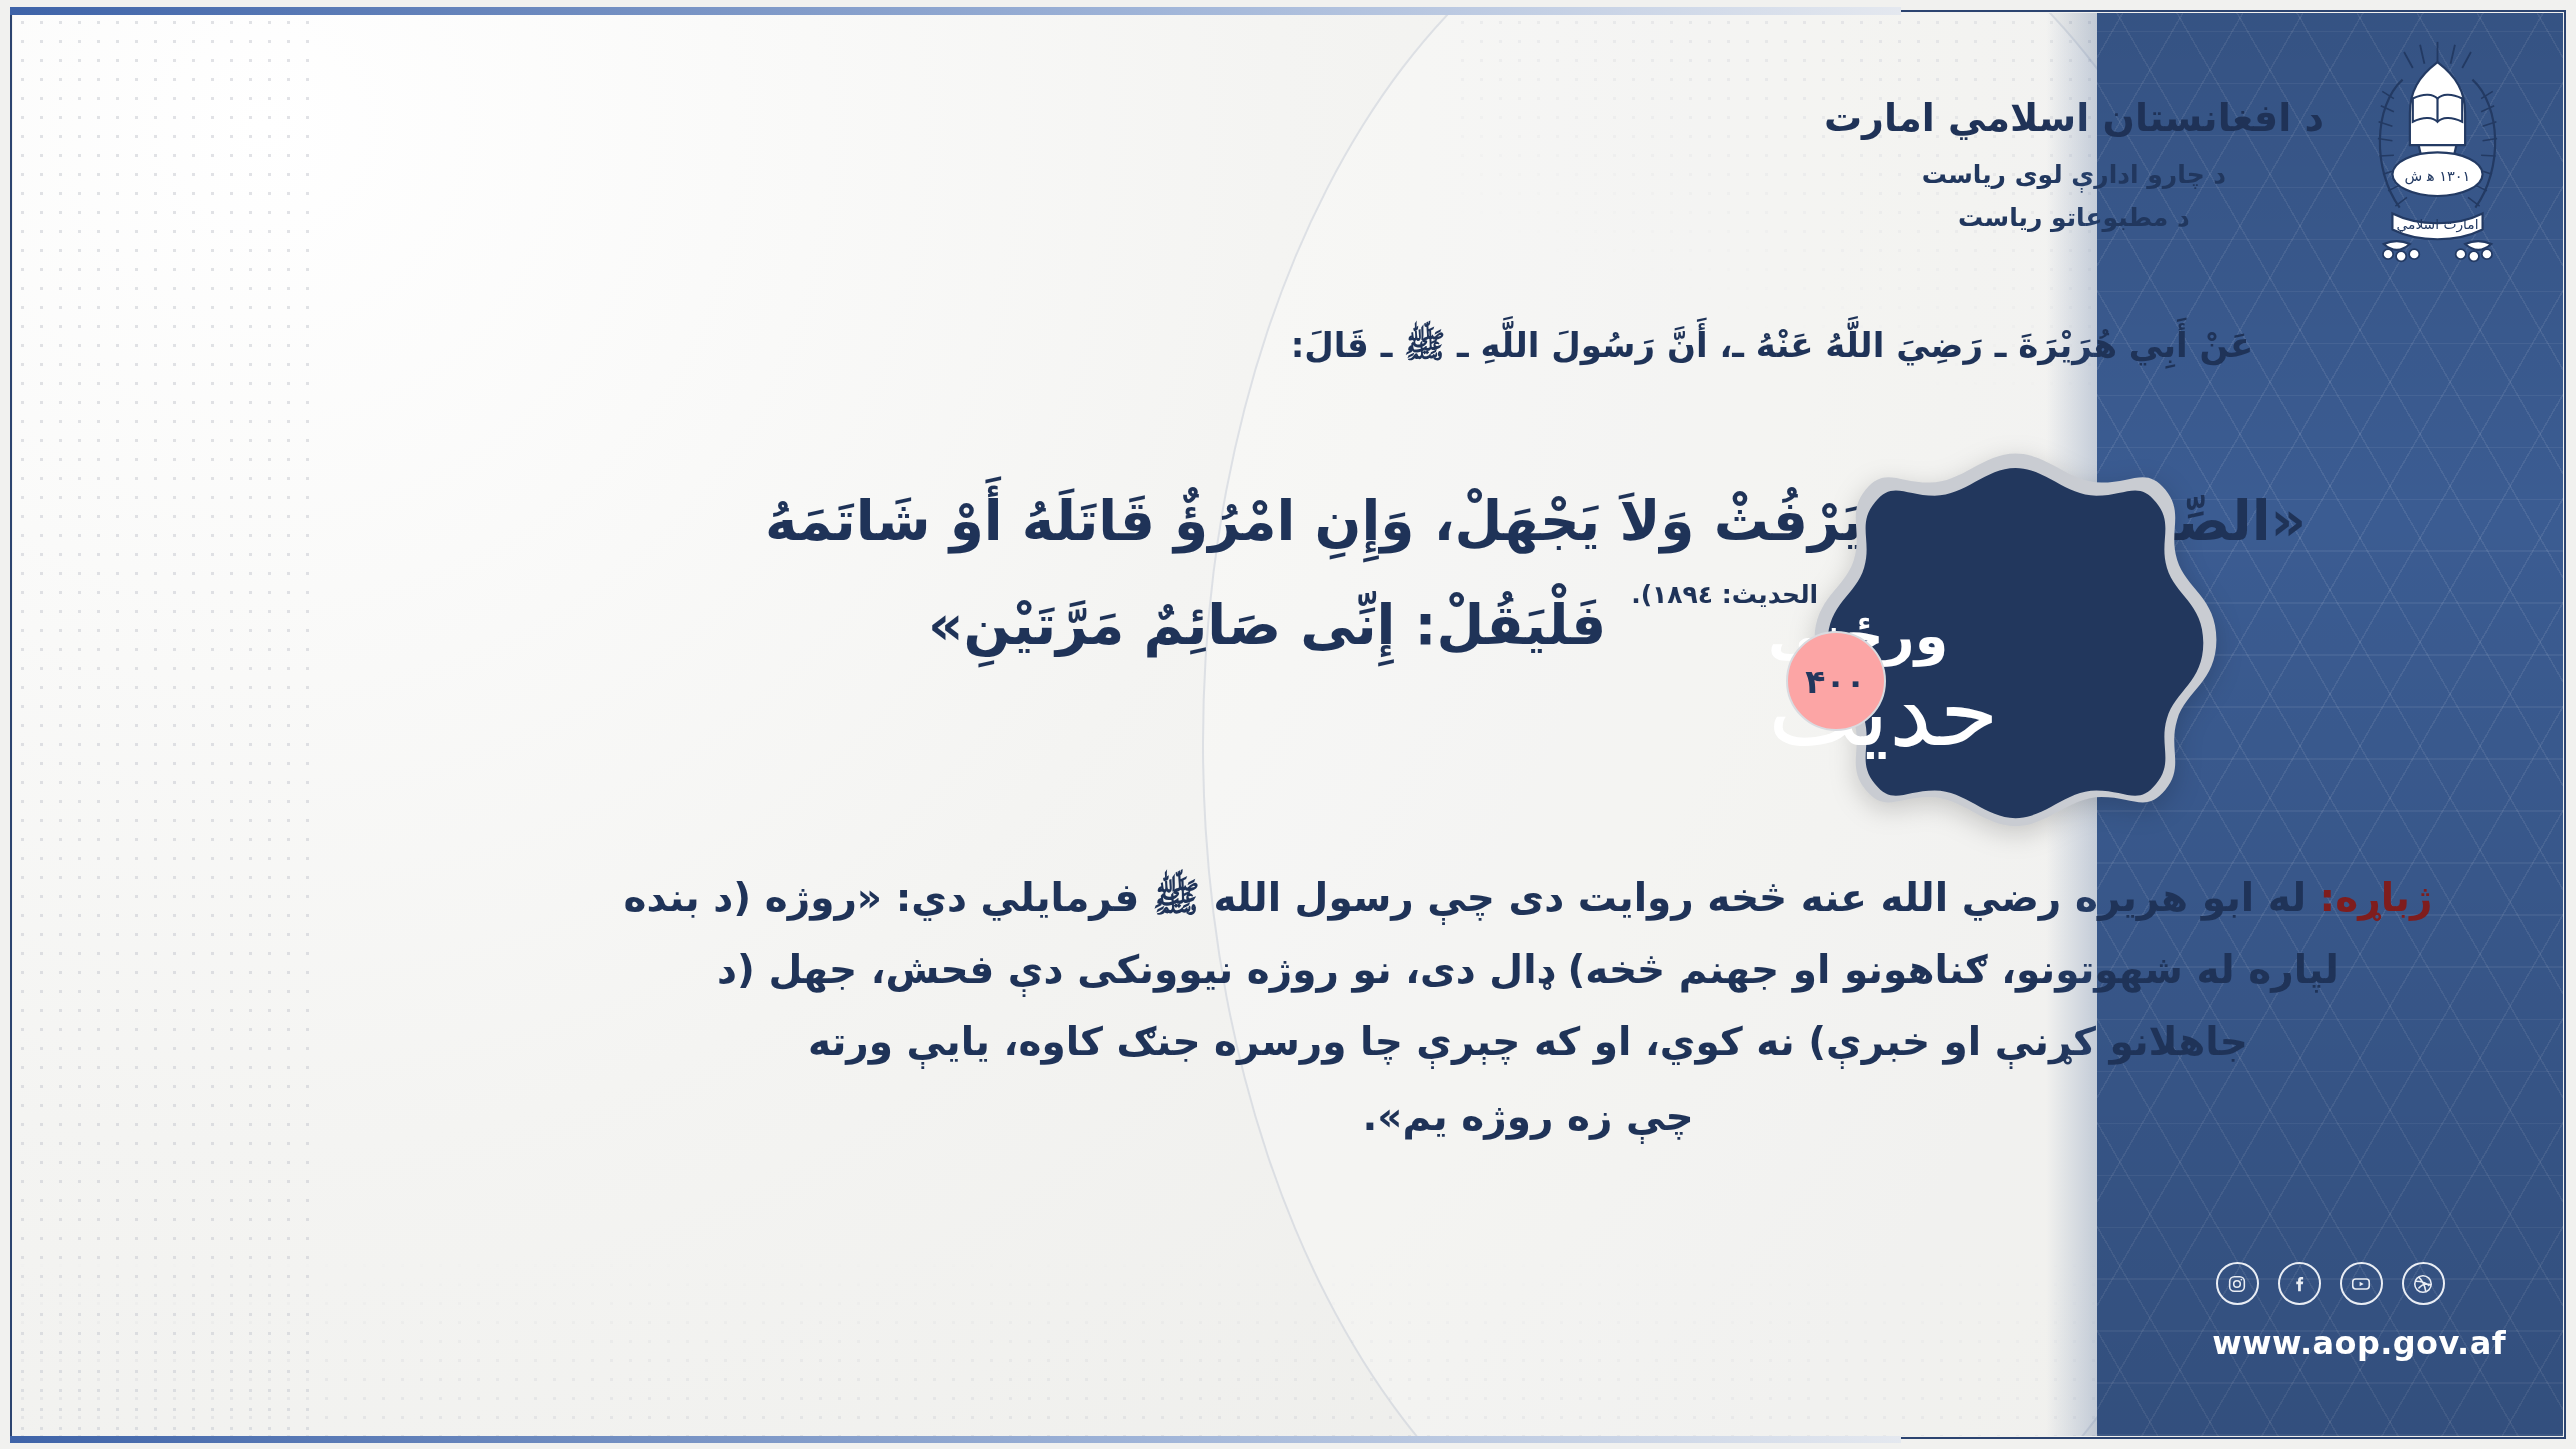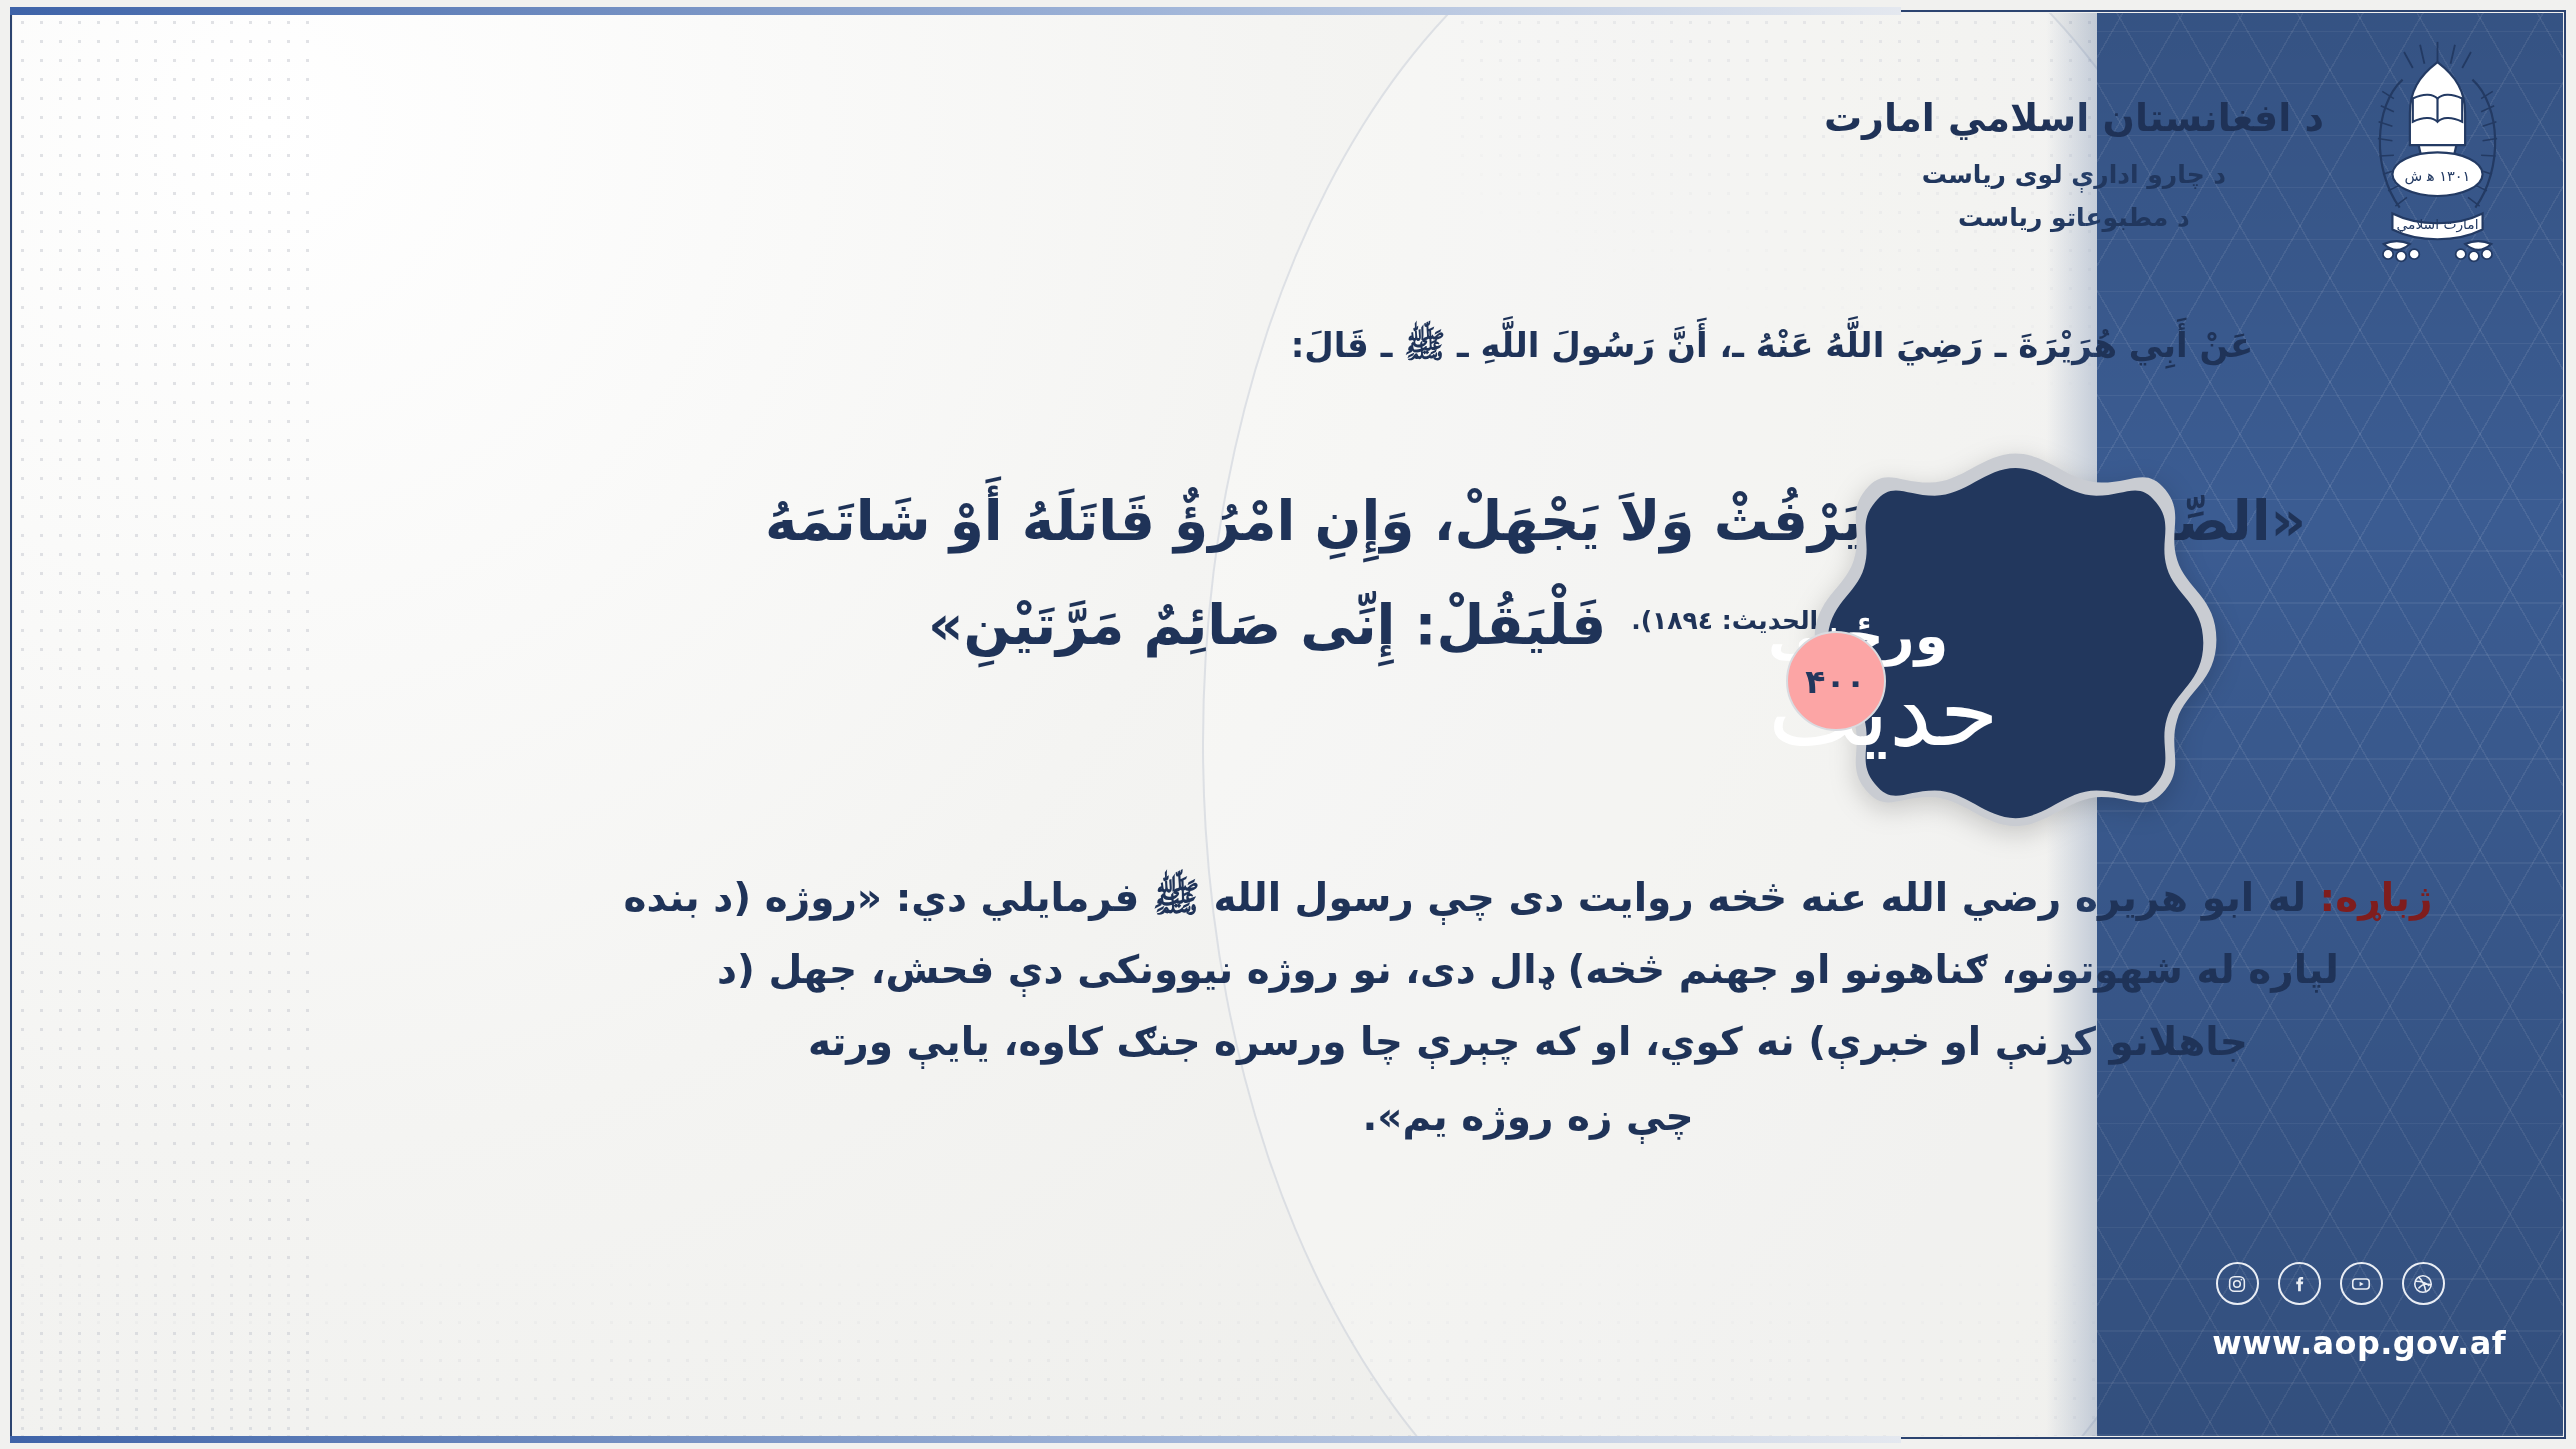--- a/index.html
+++ b/index.html
@@ -207,21 +207,21 @@
     direction: rtl;
     color: #1f3358;
     font-weight: bold;
     font-size: 55px;
     line-height: 1.75;
   }
   .matn .line { display: block; }
   .matn-second-row {
     display: flex;
     flex-direction: row-reverse;
-    align-items: center;
+    align-items: flex-start;
     justify-content: center;
     gap: 25px;
     margin-top: 7.3px;
   }
   .source-ref {
     font-size: 25px;
     font-weight: bold;
     color: #1f3358;
     white-space: nowrap;
     transform: translateY(-4.4px);

